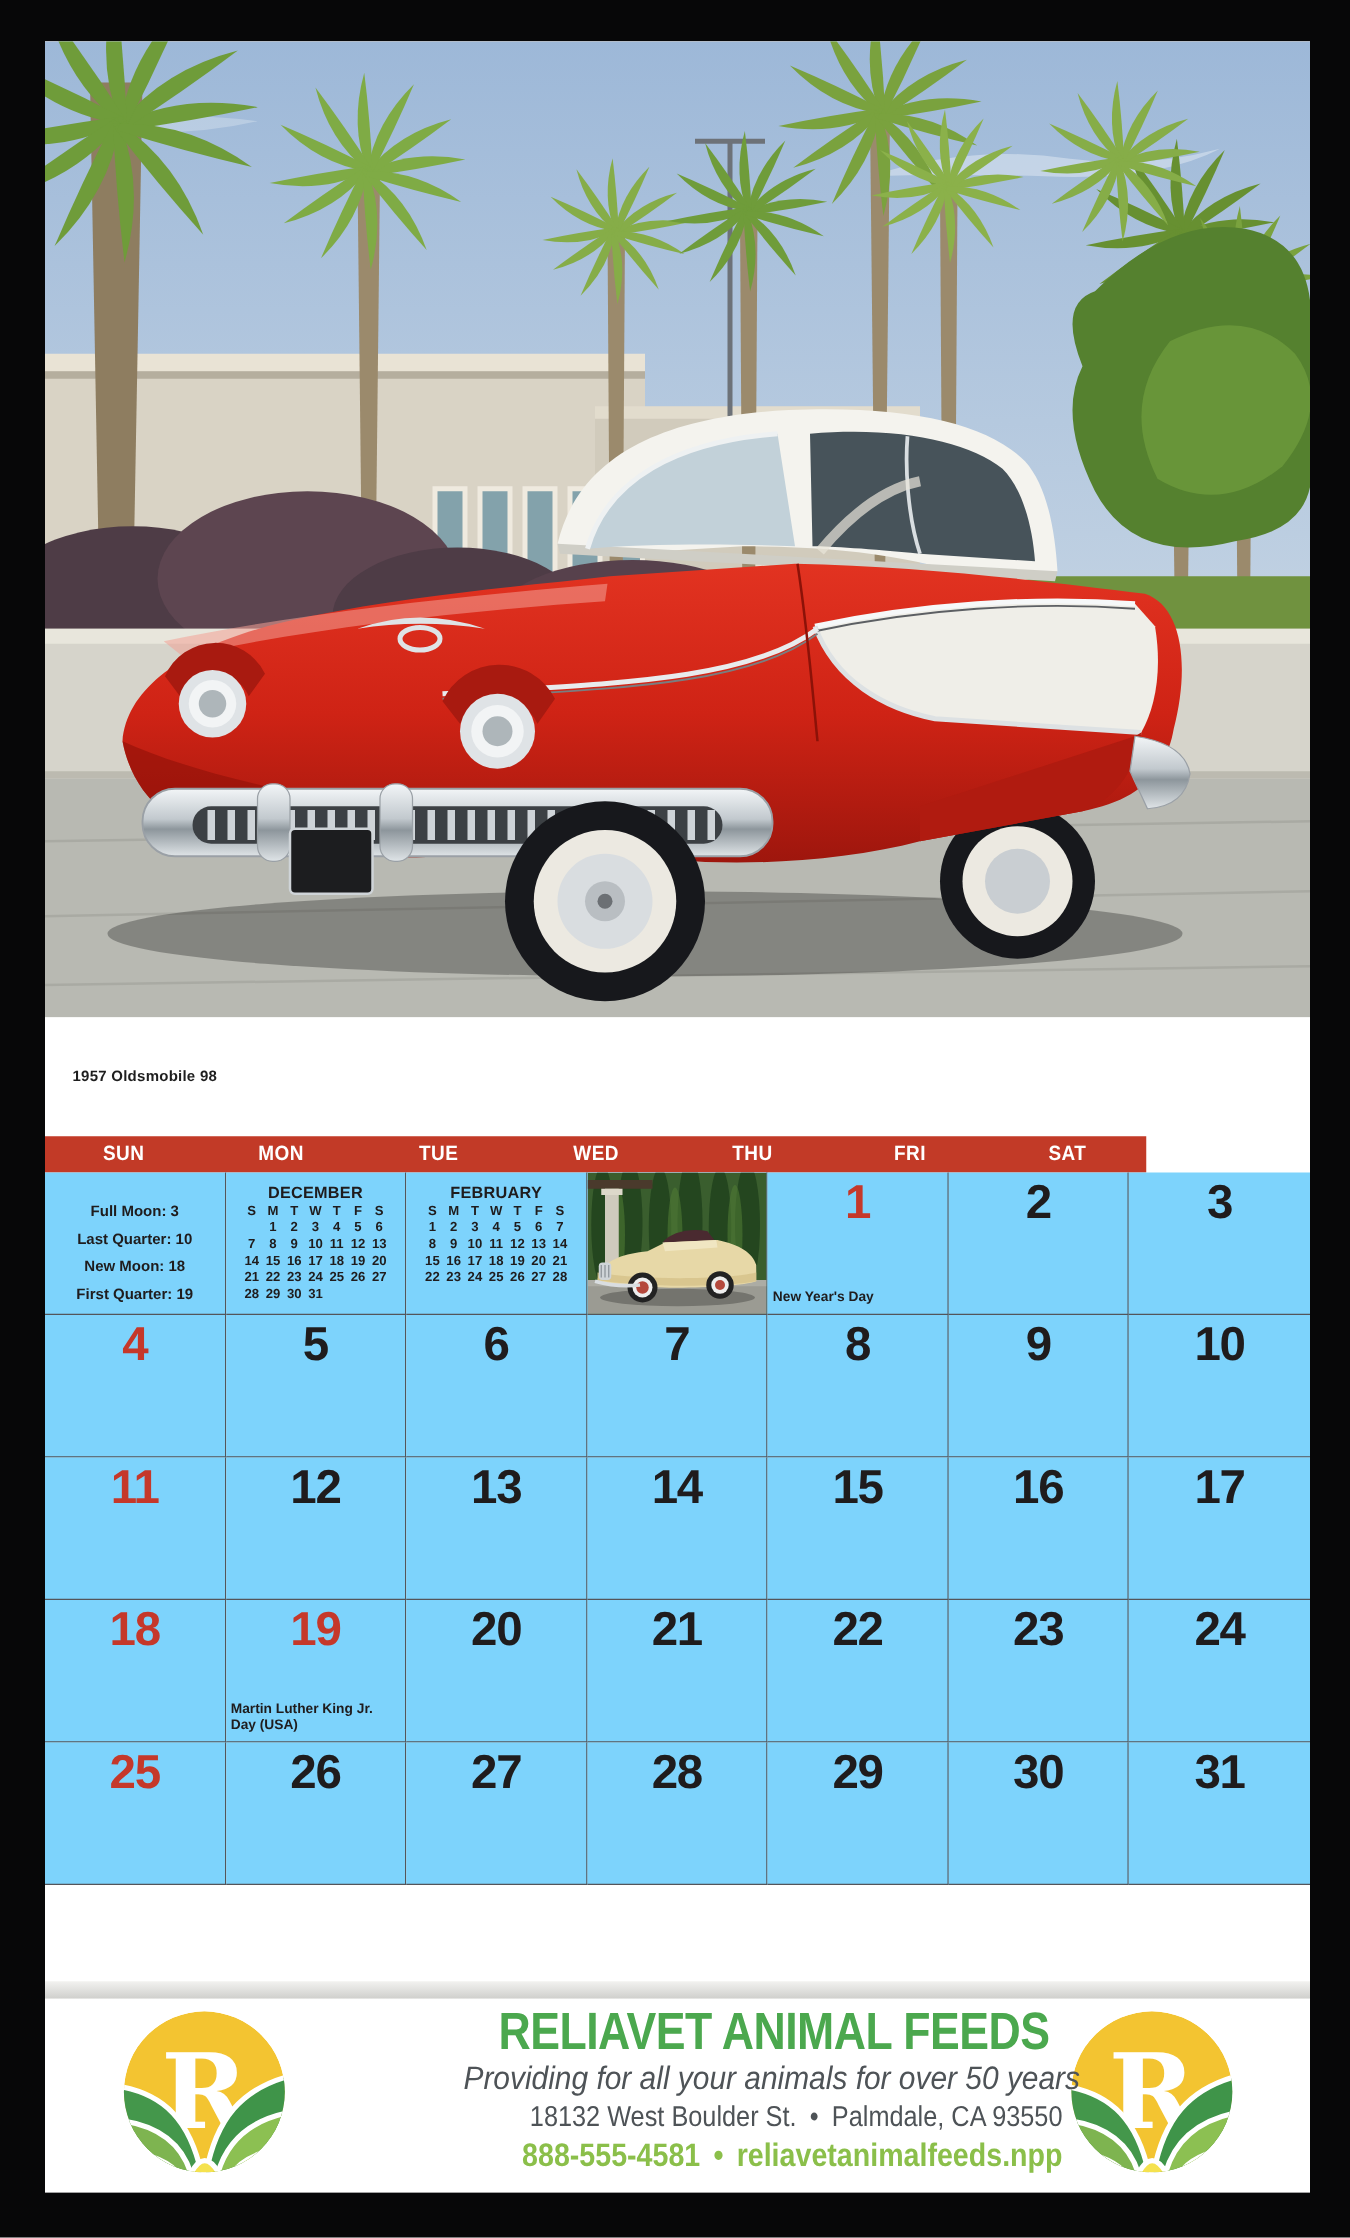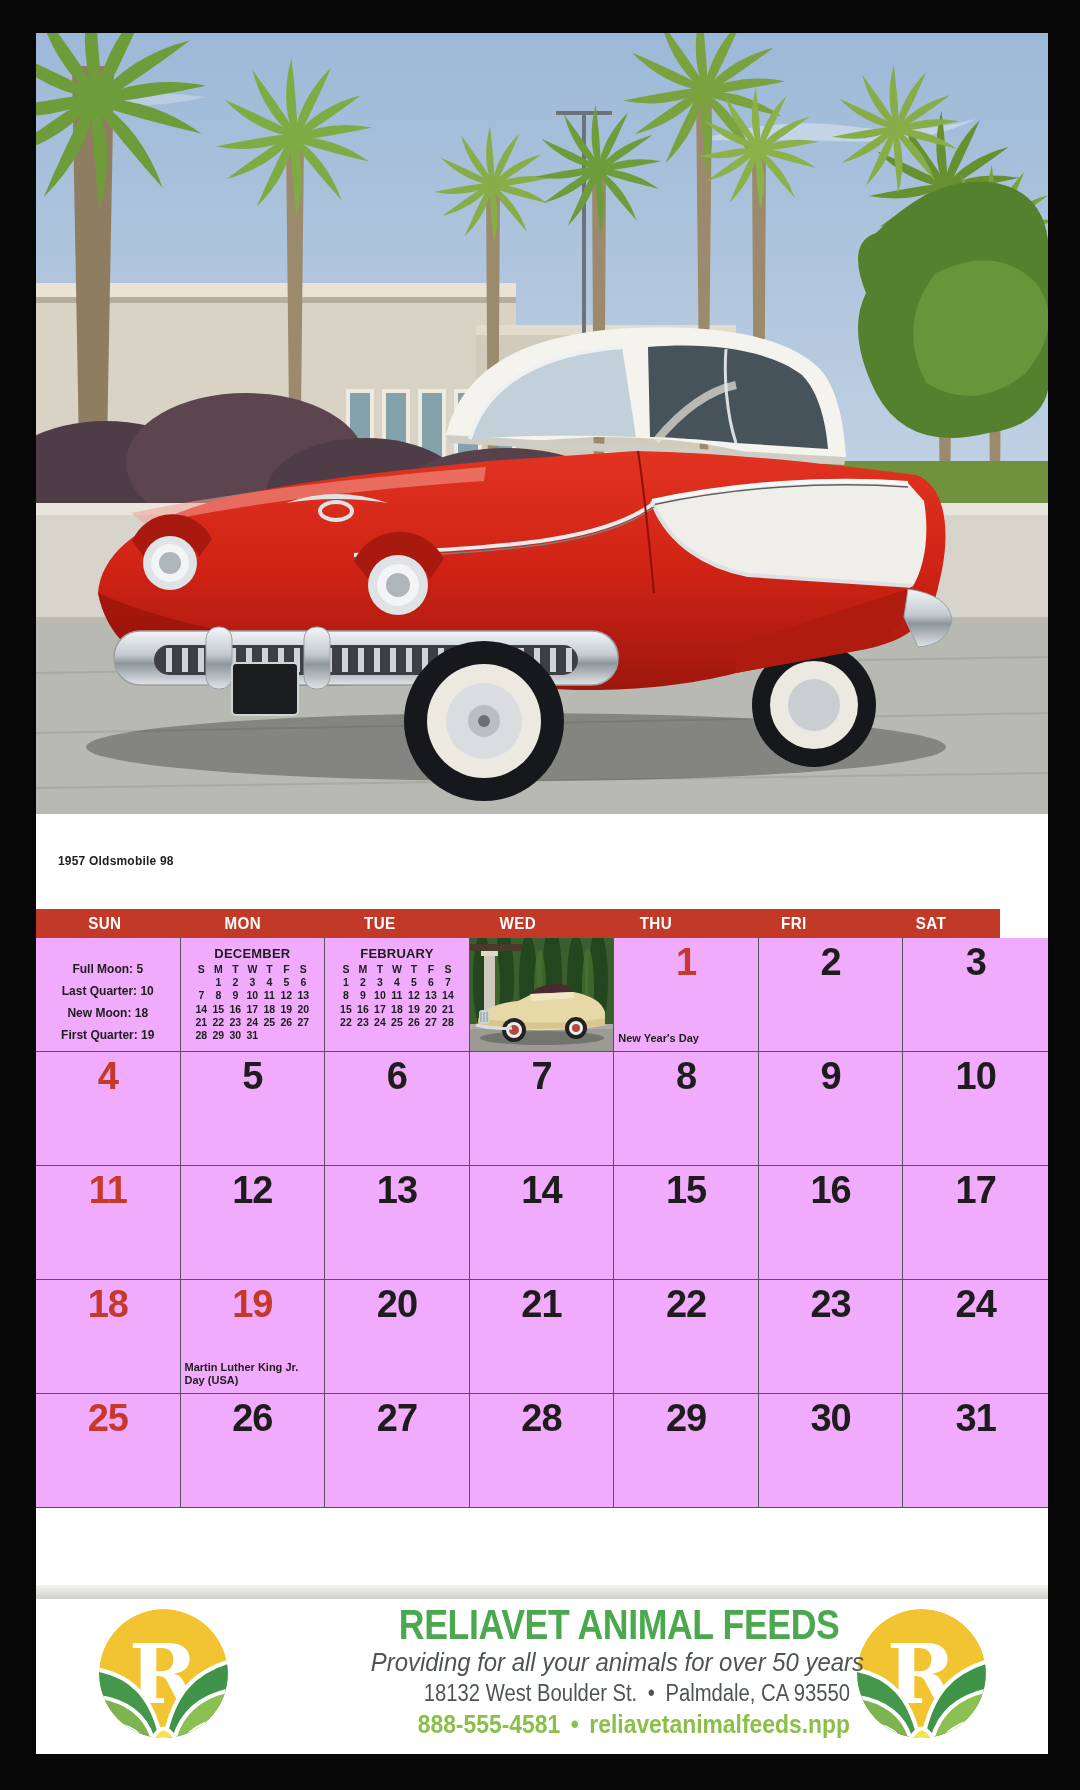--- a/index.html
+++ b/index.html
@@ -16,36 +16,36 @@
   
   .hero{position:absolute;left:0;top:0;width:1012px;height:781px;overflow:hidden;}
   .hero svg{display:block;}
   
   .caption{
     position:absolute;left:22px;top:821px;
     font-size:12px;font-weight:700;color:#1e1e1e;letter-spacing:.2px;
   }
   
   .weekbar{
-    position:absolute;left:0;top:876px;width:964px;height:29px;
+    position:absolute;left:0;top:876px;width:881px;height:29px;
     background:#c23a27;display:flex;
   }
   .wh-cell{
     width:14.2857%;display:flex;align-items:center;justify-content:center;
     color:#ffffff;font-weight:700;font-size:16.5px;letter-spacing:.4px;
     transform:scaleX(.92);
   }
   
   .grid{
     position:absolute;left:0;top:905px;width:1012px;height:570px;
     display:grid;grid-template-columns:repeat(7,1fr);grid-template-rows:repeat(5,114px);
   }
   .cell{
     position:relative;border-right:1px solid #54555a;border-bottom:1px solid #54555a;
-    overflow:hidden;background:#f0abfc;
+    overflow:hidden;background:#7dd3fc;
   }
   .cell.last-col{border-right:none;}
   .day-num{
     margin-top:3px;text-align:center;font-size:38px;font-weight:700;
     color:#1f1c1d;letter-spacing:-1px;line-height:42px;
   }
   .day-num.red{color:#c5382a;}
   .holiday{
     position:absolute;left:4px;right:4px;bottom:6px;text-align:left;
     font-size:11px;font-weight:700;color:#1f1c1d;line-height:13px;
@@ -358,21 +358,21 @@
       <div class="wh-cell">TUE</div>
       <div class="wh-cell">WED</div>
       <div class="wh-cell">THU</div>
       <div class="wh-cell">FRI</div>
       <div class="wh-cell">SAT</div>
     </div>
 
   <div class="grid">
       <div class="cell">
         <div class="moon-box">
-          <div class="moon-line">Full Moon: 5</div>
+          <div class="moon-line">Full Moon: 3</div>
           <div class="moon-line">Last Quarter: 10</div>
           <div class="moon-line">New Moon: 18</div>
           <div class="moon-line">First Quarter: 19</div>
         </div>
       </div>
       <div class="cell">
         <div class="mini-title">DECEMBER</div>
         <div class="mini-grid">
           <div class="mini-cell">S</div>
           <div class="mini-cell">M</div>

